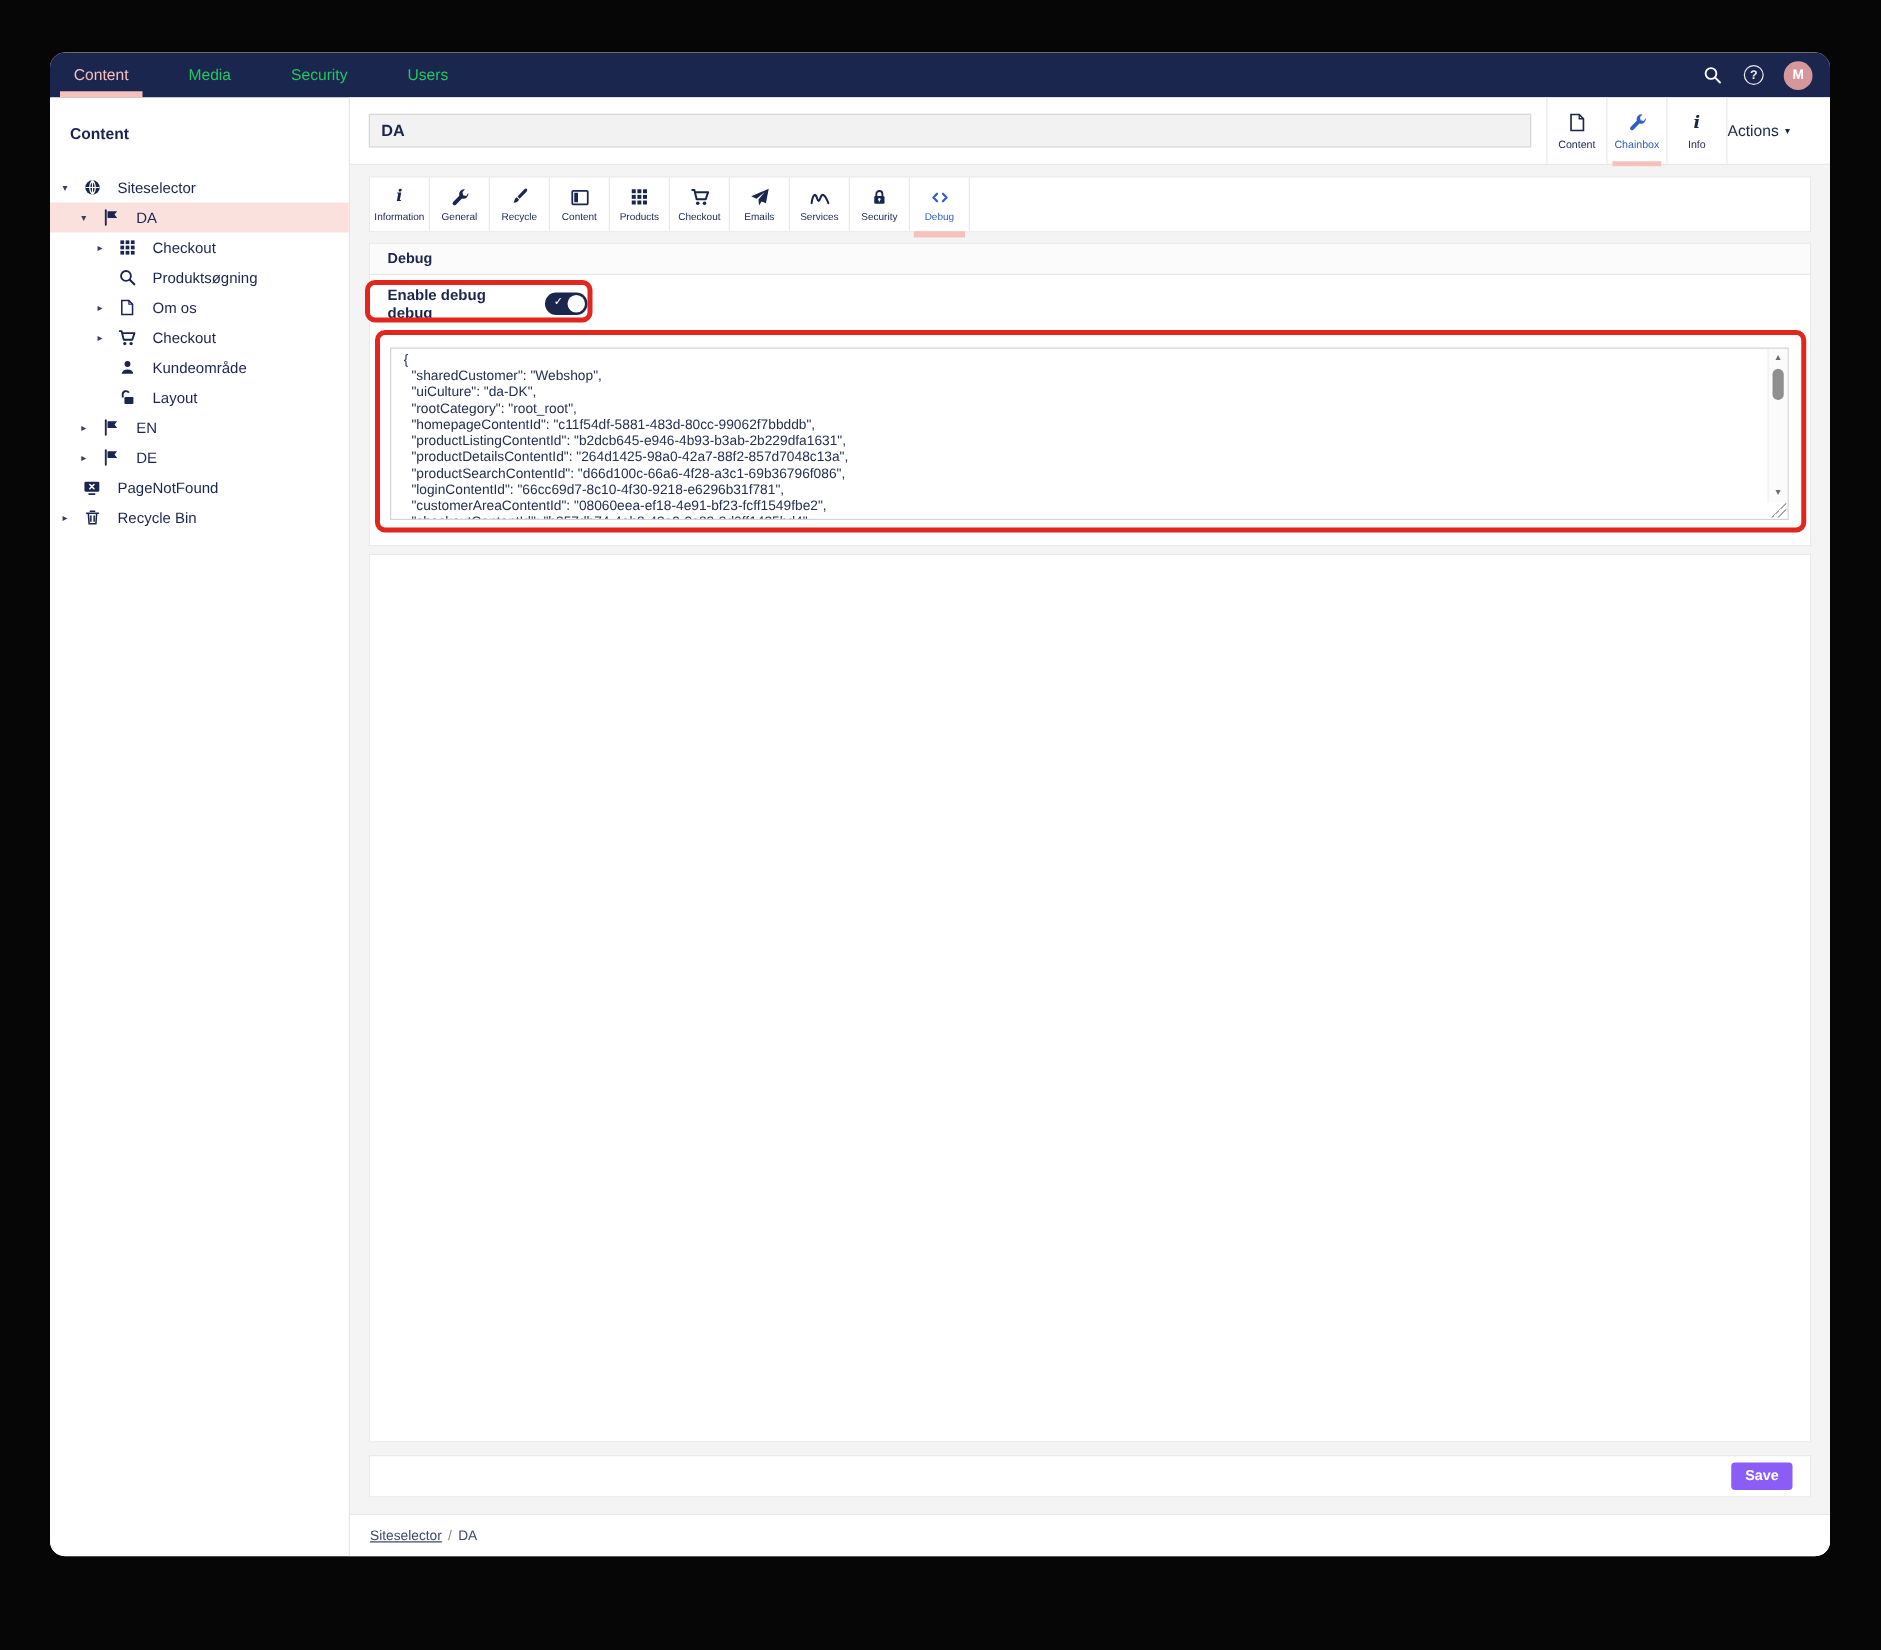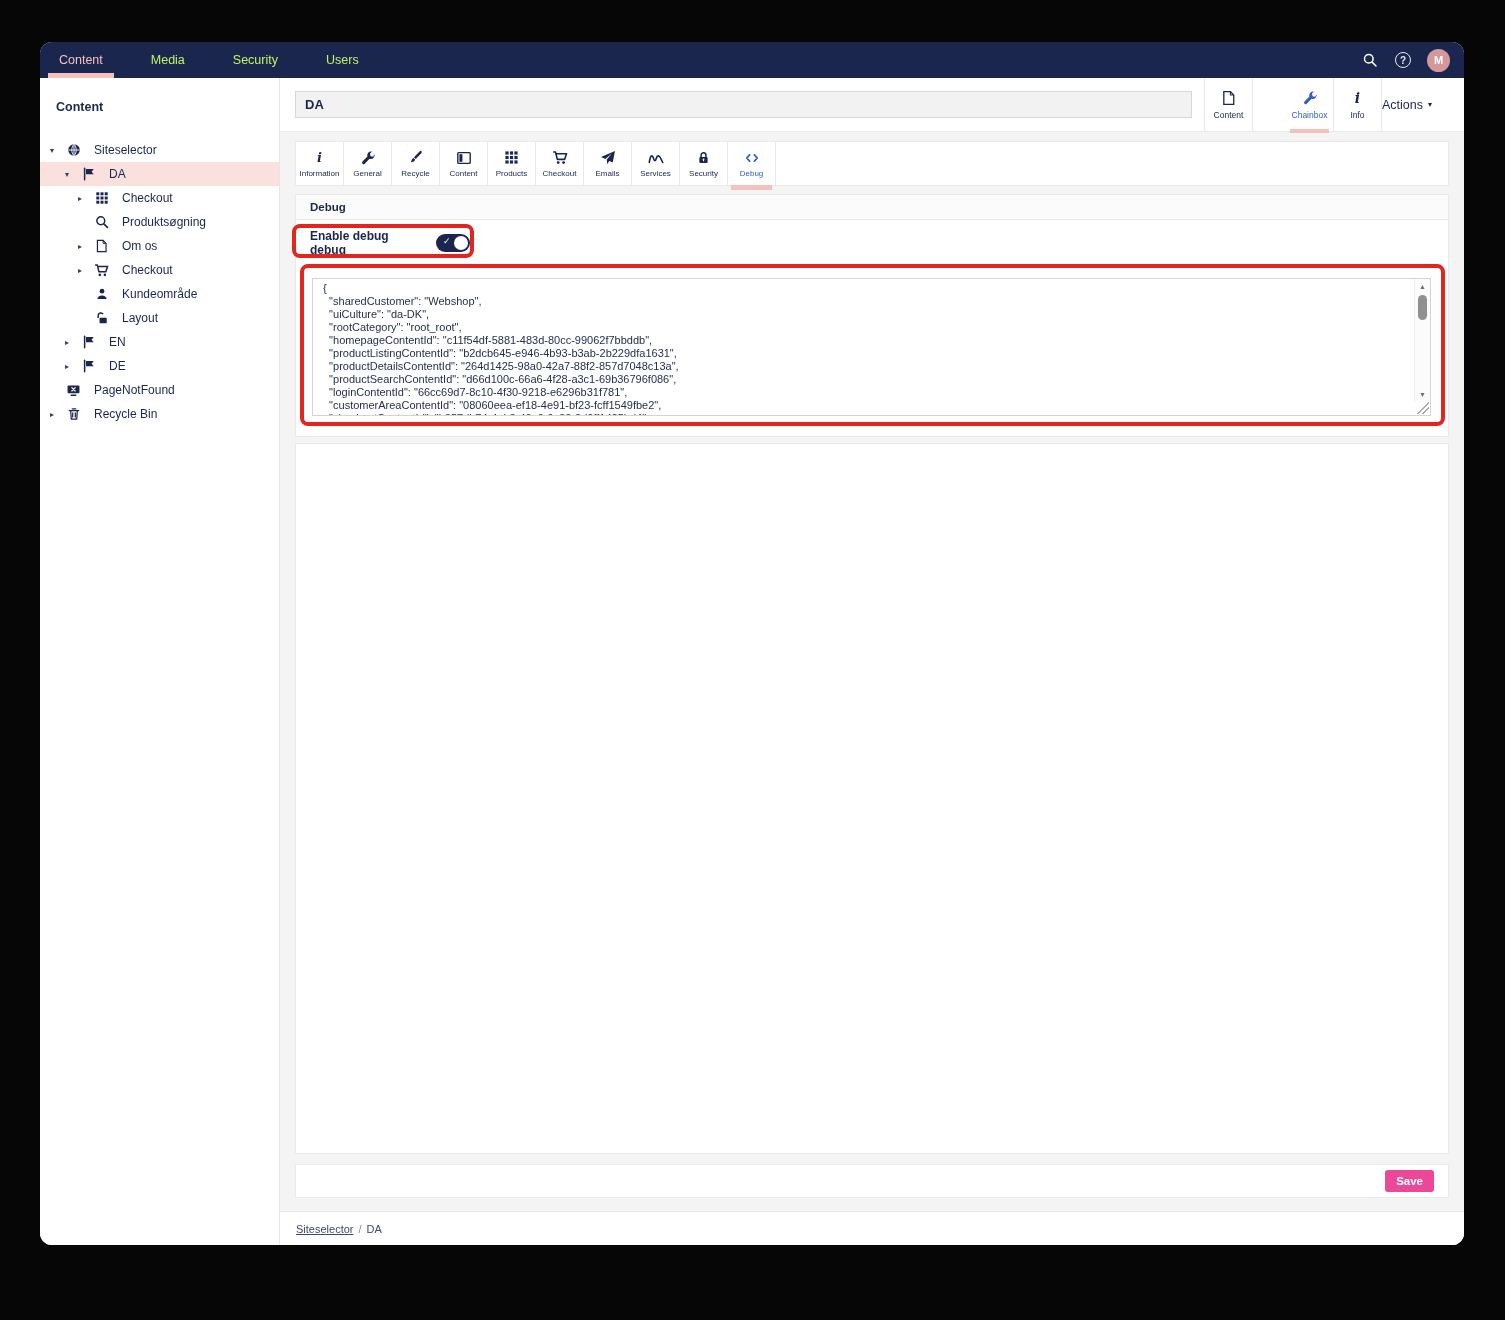--- a/index.html
+++ b/index.html
@@ -2,21 +2,21 @@
 <html><head>
 <meta charset="utf-8">
 <style>
   * { box-sizing: border-box; margin: 0; padding: 0; }
   html,body { width:1505px; height:1320px; background:#060606; font-family:"Liberation Sans", sans-serif; }
   .window { position:absolute; left:40px; top:42px; width:1424px; height:1203px; background:#fff; border-radius:12px; overflow:hidden; display:flex; flex-direction:column; }
 
   
   .navbar { height:36px; background:#1b264f; display:flex; align-items:stretch; flex:none; }
   .nav-tabs { display:flex; }
-  .nav-tab { position:relative; display:flex; align-items:center; padding:0 11px; margin-right:26px; color:#bef264; font-size:12.5px; cursor:pointer; }
+  .nav-tab { position:relative; display:flex; align-items:center; padding:0 11px; margin-right:26px; color:#22c55e; font-size:12.5px; cursor:pointer; }
   .nav-tab:first-child { margin-left:8px; }
   .nav-tab.active { color:#f5c1bc; }
   .nav-tab.active::after { content:""; position:absolute; left:0; right:0; bottom:0; height:5px; background:#f5c1bc; }
   .nav-right { margin-left:auto; display:flex; align-items:center; gap:16px; padding-right:14px; }
   .nav-icon { width:18px; height:18px; display:flex; align-items:center; justify-content:center; color:#fff; }
   .help-icon { width:16px; height:16px; border:1.4px solid #e8e8ee; border-radius:50%; color:#e8e8ee; font-size:10px; font-weight:bold; display:flex; align-items:center; justify-content:center; }
   .avatar { width:23px; height:23px; border-radius:50%; background:#d5989a; color:#fff; font-size:11px; font-weight:bold; display:flex; align-items:center; justify-content:center; }
 
   
   .body { flex:1; display:flex; min-height:0; }
@@ -32,21 +32,21 @@
   .main { flex:1; display:flex; flex-direction:column; background:#f4f4f4; min-width:0; }
 
   
   .ed-header { height:54px; background:#fff; border-bottom:1px solid #e9e9e9; display:flex; align-items:stretch; flex:none; }
   .title-wrap { flex:1; display:flex; align-items:center; padding:0 12px 0 15px; }
   .title-input { width:100%; height:27px; background:#f2f2f2; border:1px solid #d8d8d8; font-size:13px; font-weight:bold; color:#1b264f; padding:0 9px; font-family:"Liberation Sans",sans-serif; }
   .subapps { display:flex; border-left:1px solid #e9e9e9; }
   .subapp { position:relative; width:48px; display:flex; flex-direction:column; align-items:center; justify-content:center; gap:4px; border-right:1px solid #e9e9e9; color:#1b264f; cursor:pointer; }
   .subapp .sa-icon { width:17px; height:17px; display:flex; align-items:center; justify-content:center; }
   .subapp .sa-label { font-size:8.5px; }
-  .subapp.active { color:#3060c0;margin-left:33px; }
+  .subapp.active { color:#3060c0; }
   .subapp.active::after { content:""; position:absolute; left:4px; right:4px; bottom:-2px; height:4px; background:#f5c1bc; }
   .actions-btn { width:82px; display:flex; align-items:center; justify-content:flex-start; font-size:12.5px; color:#1b264f; cursor:pointer; gap:5px; }
   .actions-caret { font-size:8px; color:#1b264f; }
 
   
   .content { flex:1; display:flex; flex-direction:column; padding:0 15px; min-height:0; }
   .tab-row { margin-top:9px; background:#fff; border:1px solid #e9e9e9; display:flex; height:45px; flex:none; }
   .ctab { position:relative; width:48px; border-right:1px solid #e9e9e9; display:flex; flex-direction:column; align-items:center; justify-content:center; gap:3px; color:#1b264f; cursor:pointer; }
   .ctab .ct-icon { width:17px; height:17px; display:flex; align-items:center; justify-content:center; }
   .ctab .ct-label { font-size:8px; white-space:nowrap; }
@@ -69,21 +69,21 @@
   .sb-thumb { position:absolute; left:3px; top:16px; width:9px; height:25px; background:#8f8f8f; border-radius:5px; cursor:grab; }
   .resize-handle { position:absolute; right:1px; bottom:1px; width:13px; height:12px; cursor:nwse-resize;
     background: linear-gradient(135deg, transparent 0 50%, #aaa 50% 56%, transparent 56% 70%, #aaa 70% 76%, transparent 76%); }
 
   .annot { position:absolute; border:4px solid #e2251f; border-radius:8px; pointer-events:none; z-index:6; }
   .annot-toggle { left:-4px; top:4px; width:182px; height:34px; }
   .annot-ta { left:4px; right:3px; top:44px; height:162px; }
 
   .empty-panel { margin-top:6px; background:#fff; border:1px solid #e9e9e9; flex:1; }
   .footer-bar { margin-top:10px; margin-bottom:13px; background:#fff; border:1px solid #e9e9e9; height:34px; display:flex; align-items:center; justify-content:flex-end; padding-right:14px; flex:none; }
-  .save-btn { background:#ec4899; color:#fff; font-size:11.5px; font-weight:bold; border:none; border-radius:3px; padding:5px 11px; cursor:pointer; font-family:"Liberation Sans",sans-serif; }
+  .save-btn { background:#8b5cf6; color:#fff; font-size:11.5px; font-weight:bold; border:none; border-radius:3px; padding:5px 11px; cursor:pointer; font-family:"Liberation Sans",sans-serif; }
 
   .breadcrumb-bar { height:34px; background:#fff; border-top:1px solid #e9e9e9; display:flex; align-items:center; padding-left:16px; font-size:11px; color:#444; flex:none; }
   .bc-link { color:#3d4a6b; text-decoration:underline; cursor:pointer; }
   .bc-sep { margin:0 5px; color:#8a8a8a; }
   .bc-current { color:#3d4a6b; }
 
   svg { display:block; }
   .serif-i { font-family:"DejaVu Serif", serif; font-style:italic; font-weight:bold; font-size:14px; line-height:1; }
   .serif-i.small { font-size:13px; }
 </style>

